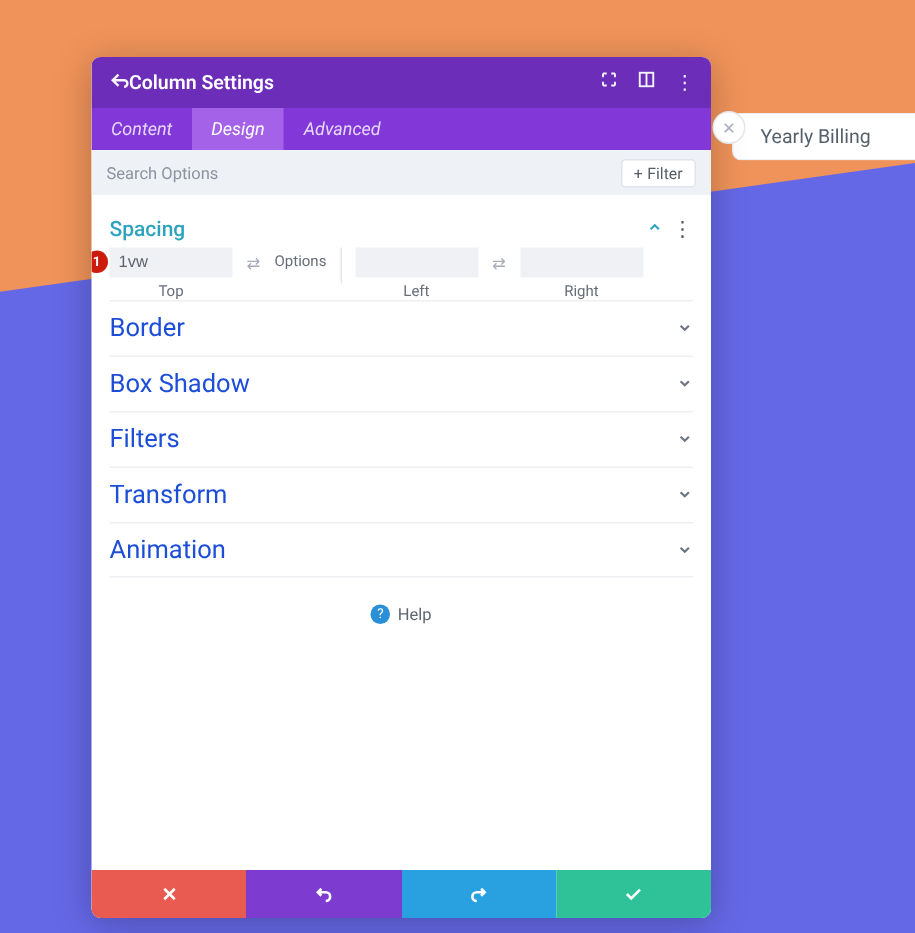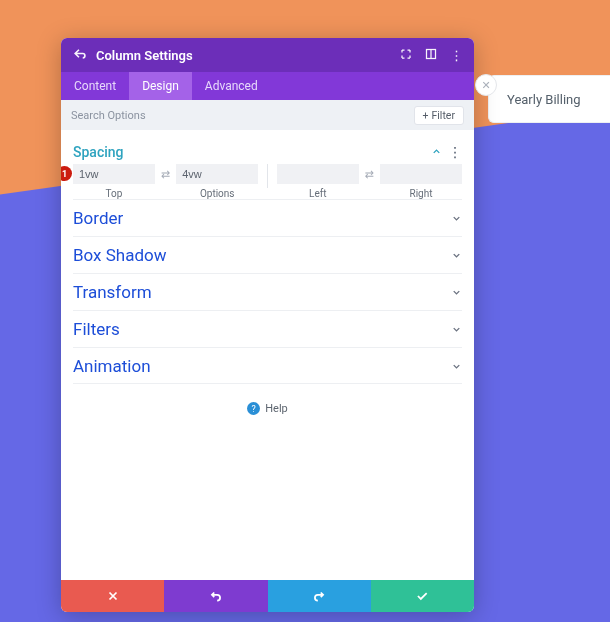--- a/index.html
+++ b/index.html
@@ -14,21 +14,21 @@
   .bg { position: absolute; inset: 0; }
   .bg-orange { position: absolute; top:0; left:0; right:0; height:200px; background:#f0935a; }
   .bg-purple {
     position: absolute; top:160px; left:-120px; right:0; bottom:-200px;
     background:#6568e6;
     transform: skewY(-8deg);
   }
   .yearly {
     position:absolute;
     top:75px; right:0;
-    width:122px; height:48px;
+    width:122px; height:32px;
     background:#fff;
     border:1px solid #eef0f2;
     border-right:none;
     border-radius:6px 0 0 6px;
     display:flex; align-items:center;
     padding-left:18px;
     color:#55606b;
     font-size:13px;
     z-index:1;
   }
@@ -54,31 +54,31 @@
     overflow:hidden;
     z-index:2;
   }
   .titlebar{
     background:#6c2eb9;
     height:34px;
     display:flex; align-items:center;
     padding:0 12px;
     color:#fff;
     font-size:13px;
-    gap:10px;
   }
   .titlebar .title { font-weight:600; flex:1; }
   .titlebar .ticons { display:flex; gap:13px; align-items:center; }
   .titlebar svg, .titlebar .dots { opacity:.95; }
   .tabs{
     background:#8238d8;
     height:28px;
     display:flex;
     font-size:12px;
     color:#e7d8fb;
+    font-style:italic;
   }
   .tab{
     padding:0 13px;
     display:flex; align-items:center;
     cursor:pointer;
   }
   .tab.active{ background:#a462e8; color:#fff; }
   .searchrow{
     height:30px;
     background:#eef1f5;
@@ -268,21 +268,20 @@
 
     <div class="padding-grid">
       <div class="annot">1</div>
 
       <div class="pad-col">
         <input class="pad-input" value="1vw" style="">
         <span class="pad-lab">Top</span>
       </div>
       <span class="link-icn">⇄</span>
       <div class="pad-col">
-        <input class="pad-input" value="4vw" style="">
         <span class="pad-lab">Options</span>
       </div>
 
       <span class="vline"></span>
 
       <div class="pad-col">
         <input class="pad-input" value="" style="">
         <span class="pad-lab">Left</span>
       </div>
       <span class="link-icn">⇄</span>
@@ -300,28 +299,28 @@
           </svg></span>
     </div>
     <div class="acc">
       <span>Box Shadow</span>
       <span class="sp"></span>
       <span><svg width="11" height="11" viewBox="0 0 24 24" fill="none" stroke="#6b7280" stroke-width="3">
             <path d="M6 9l6 6 6-6"></path>
           </svg></span>
     </div>
     <div class="acc">
+      <span>Filters</span>
+      <span class="sp"></span>
+      <span><svg width="11" height="11" viewBox="0 0 24 24" fill="none" stroke="#6b7280" stroke-width="3">
+            <path d="M6 9l6 6 6-6"></path>
+          </svg></span>
+    </div>
+    <div class="acc">
       <span>Transform</span>
-      <span class="sp"></span>
-      <span><svg width="11" height="11" viewBox="0 0 24 24" fill="none" stroke="#6b7280" stroke-width="3">
-            <path d="M6 9l6 6 6-6"></path>
-          </svg></span>
-    </div>
-    <div class="acc">
-      <span>Filters</span>
       <span class="sp"></span>
       <span><svg width="11" height="11" viewBox="0 0 24 24" fill="none" stroke="#6b7280" stroke-width="3">
             <path d="M6 9l6 6 6-6"></path>
           </svg></span>
     </div>
     <div class="acc" style="border-bottom:1px solid #edeff2;">
       <span>Animation</span>
       <span class="sp"></span>
       <span><svg width="11" height="11" viewBox="0 0 24 24" fill="none" stroke="#6b7280" stroke-width="3">
             <path d="M6 9l6 6 6-6"></path>

